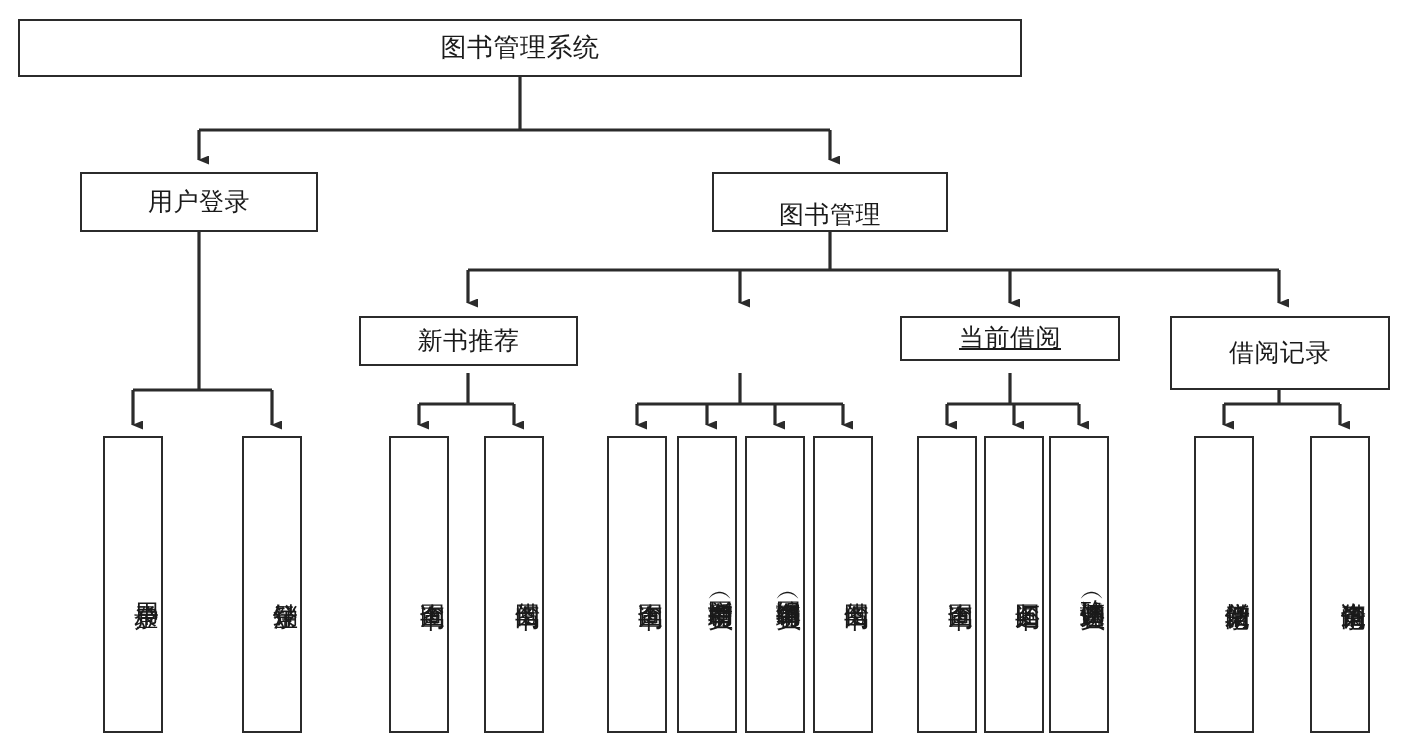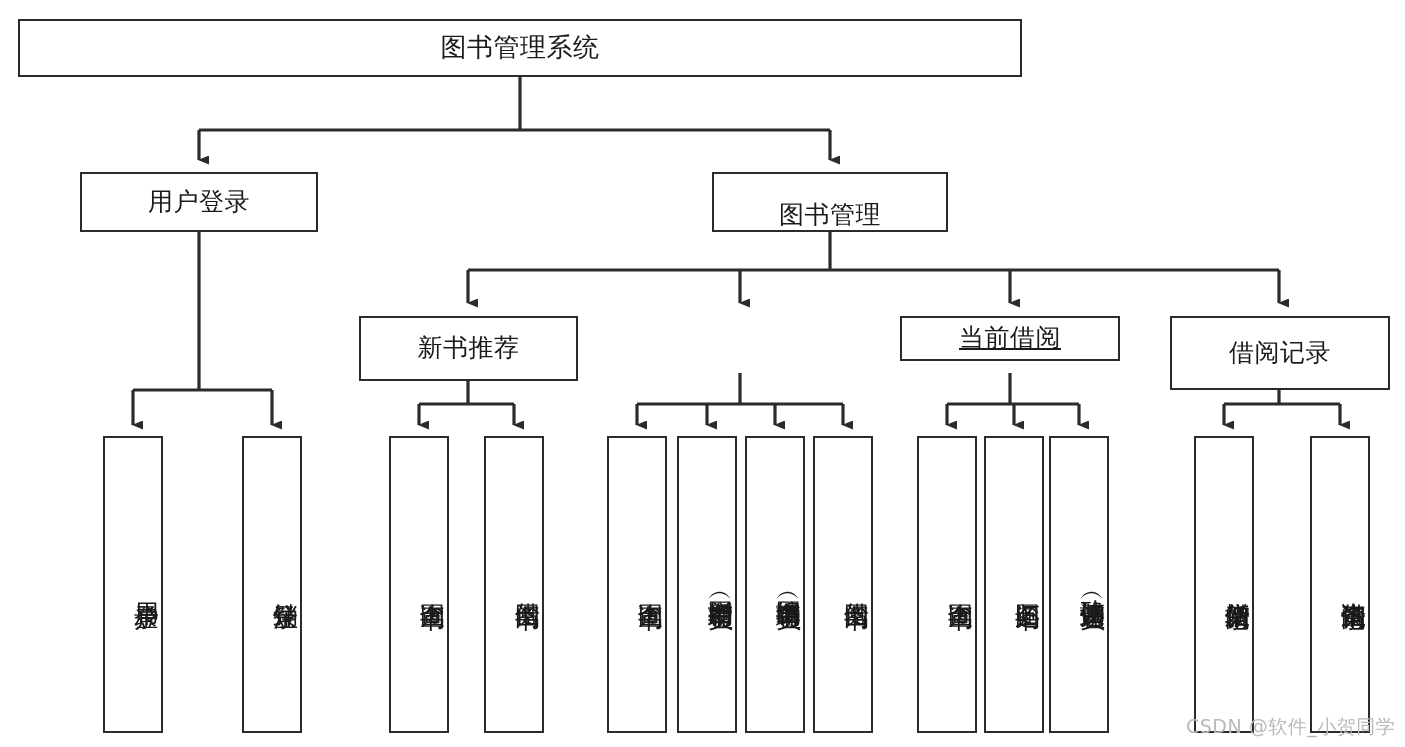--- a/index.html
+++ b/index.html
@@ -135,21 +135,21 @@
   </div>
 
   <div class="node h-node" style="left:80px; top:172px; width:238px; height:60px;">
     <span>用户登录</span>
   </div>
 
   <div class="node h-node" style="left:712px; top:172px; width:236px; height:60px;align-items:flex-end;">
     <span>图书管理</span>
   </div>
 
-  <div class="node h-node" style="left:359px; top:316px; width:219px; height:65px;">
+  <div class="node h-node" style="left:359px; top:316px; width:219px; height:50px;">
     <span>新书推荐</span>
   </div>
 
 
   <div class="node h-node" style="left:900px; top:316px; width:220px; height:45px;text-decoration:underline;">
     <span>当前借阅</span>
   </div>
 
   <div class="node h-node" style="left:1170px; top:316px; width:220px; height:74px;">
     <span>借阅记录</span>
@@ -200,15 +200,14 @@
   </div>
 
   <div class="node v-node" style="left:1194px; top:436px; width:60px; height:297px;">
     <span class="vtext">新增借阅记录</span>
   </div>
 
   <div class="node v-node" style="left:1310px; top:436px; width:60px; height:297px;">
     <span class="vtext">查询借阅记录</span>
   </div>
 
-  <div id="watermark">CSDN @软件_小贺同学</div>
 
 </div>
 
 </body></html>

